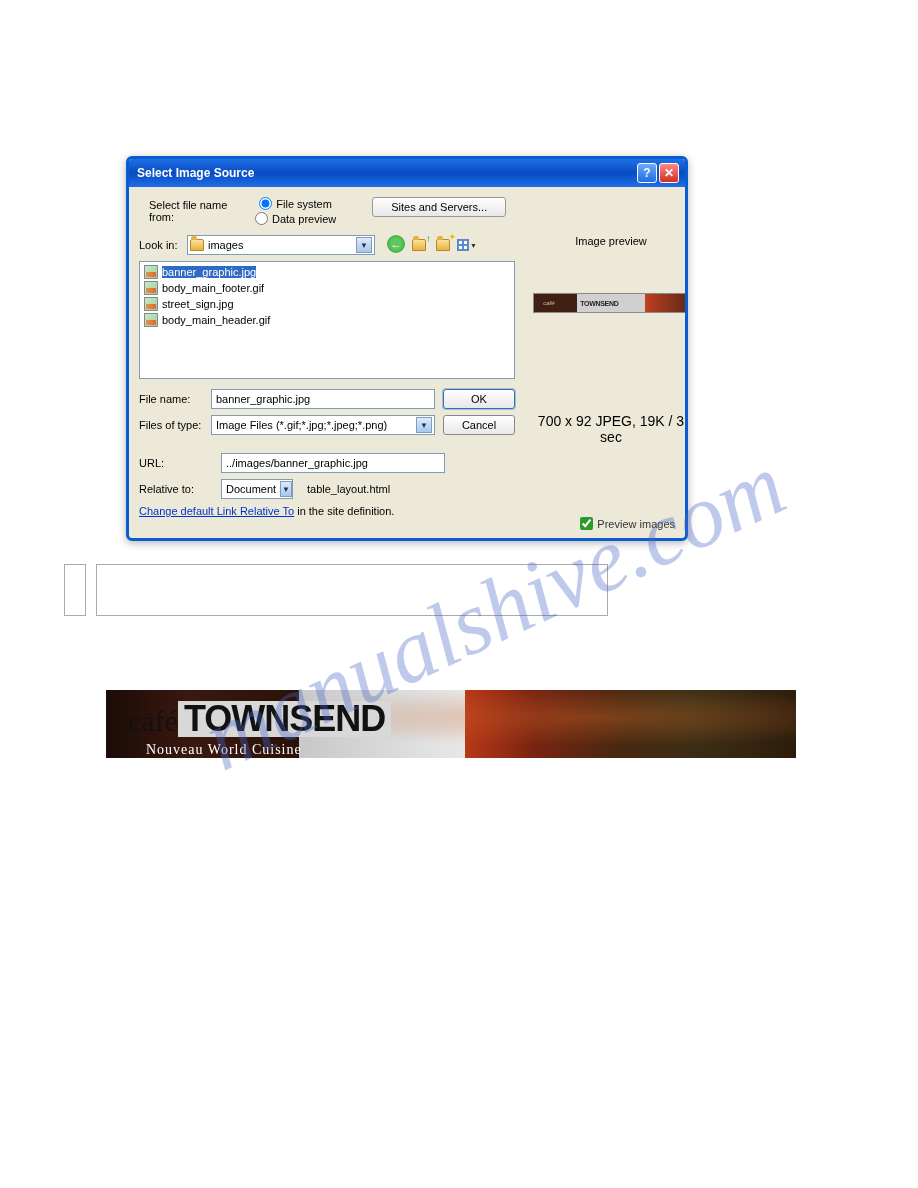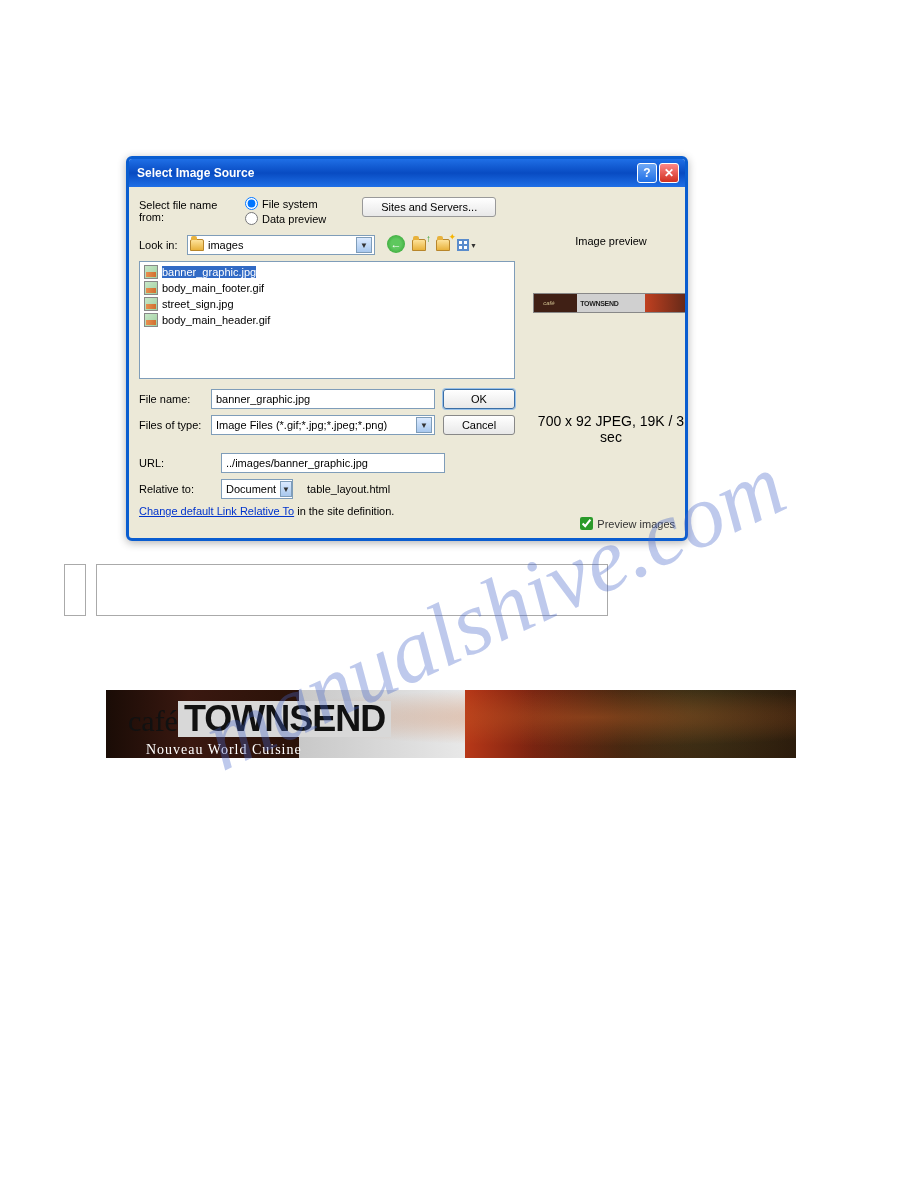--- a/index.html
+++ b/index.html
@@ -11,23 +11,23 @@
 
 .titlebar { background: linear-gradient(180deg, #1f6fe6 0%, #084bc2 50%, #1f6fe6 100%); color: #fff; padding: 4px 6px; display: flex; align-items: center; justify-content: space-between; font-weight: bold; font-size: 12px; }
 .titlebar-text { padding-left: 2px; }
 .titlebar-buttons { display: flex; gap: 2px; }
 .titlebar-btn { width: 20px; height: 20px; border-radius: 3px; display: flex; align-items: center; justify-content: center; font-weight: bold; font-size: 12px; cursor: pointer; }
 .help-btn { background: linear-gradient(180deg, #6fa8f5, #1f6fe6); color: #fff; border: 1px solid #fff; }
 .close-btn { background: linear-gradient(180deg, #f88, #d03020); color: #fff; border: 1px solid #fff; }
 
 .dialog-body { padding: 10px 10px 8px 10px; }
 
-.top-row { display: flex; align-items: flex-start; gap: 6px; margin-bottom: 10px; }
+.top-row { display: flex; align-items: flex-start; gap: 6px; margin-bottom: 10px; margin-left: 10px; }
 .top-label { width: 100px; padding-top: 2px; }
-.radio-group { display: flex; flex-direction: column; gap: 2px; }
+.radio-group { display: flex; flex-direction: column; gap: 2px; align-items: center; }
 .radio-item { display: flex; align-items: center; gap: 4px; cursor: pointer; }
 .radio-item input { cursor: pointer; }
 .sites-btn { margin-left: 30px; padding: 3px 18px; background: linear-gradient(180deg, #fff, #e8e8e8); border: 1px solid #999; border-radius: 3px; cursor: pointer; font-size: 11px; }
 
 .main-area { display: flex; gap: 18px; }
 .left-col { flex: 0 0 376px; }
 .right-col { flex: 1; text-align: center; padding-top: 0; }
 
 .lookin-row { display: flex; align-items: center; gap: 6px; margin-bottom: 6px; }
 .lookin-label { width: 42px; }

